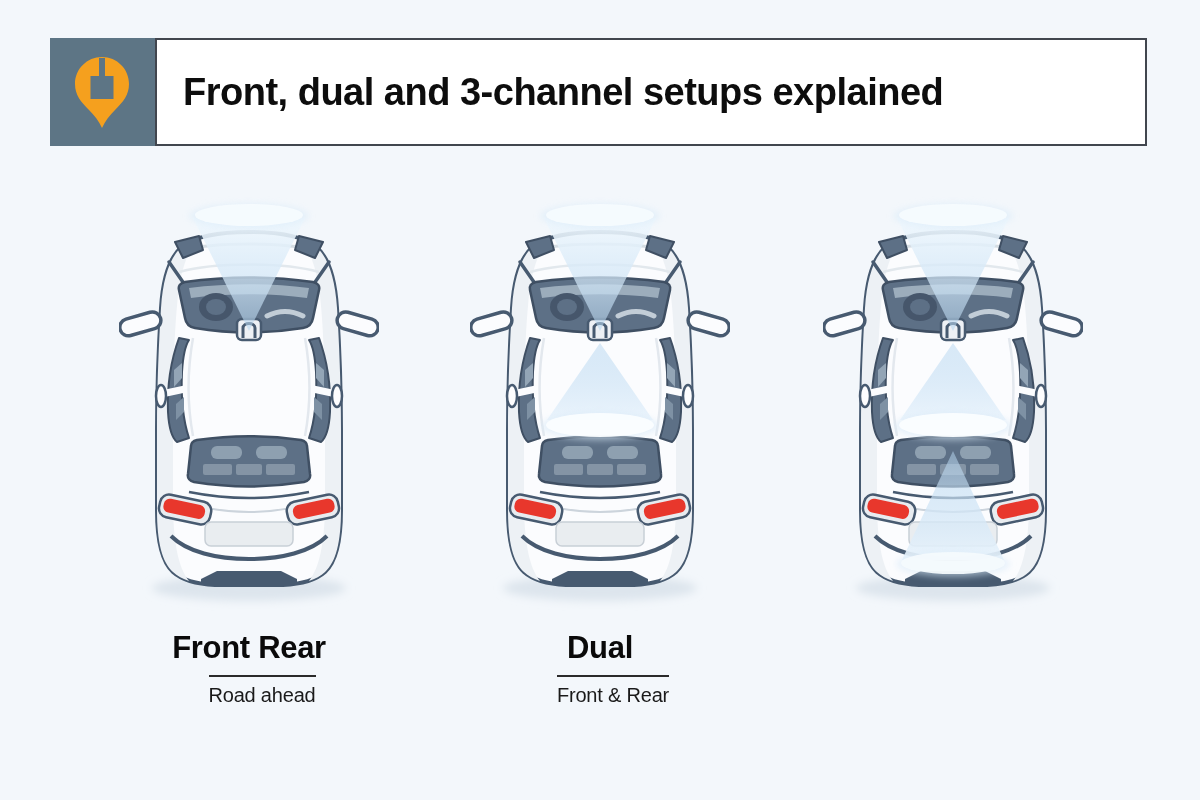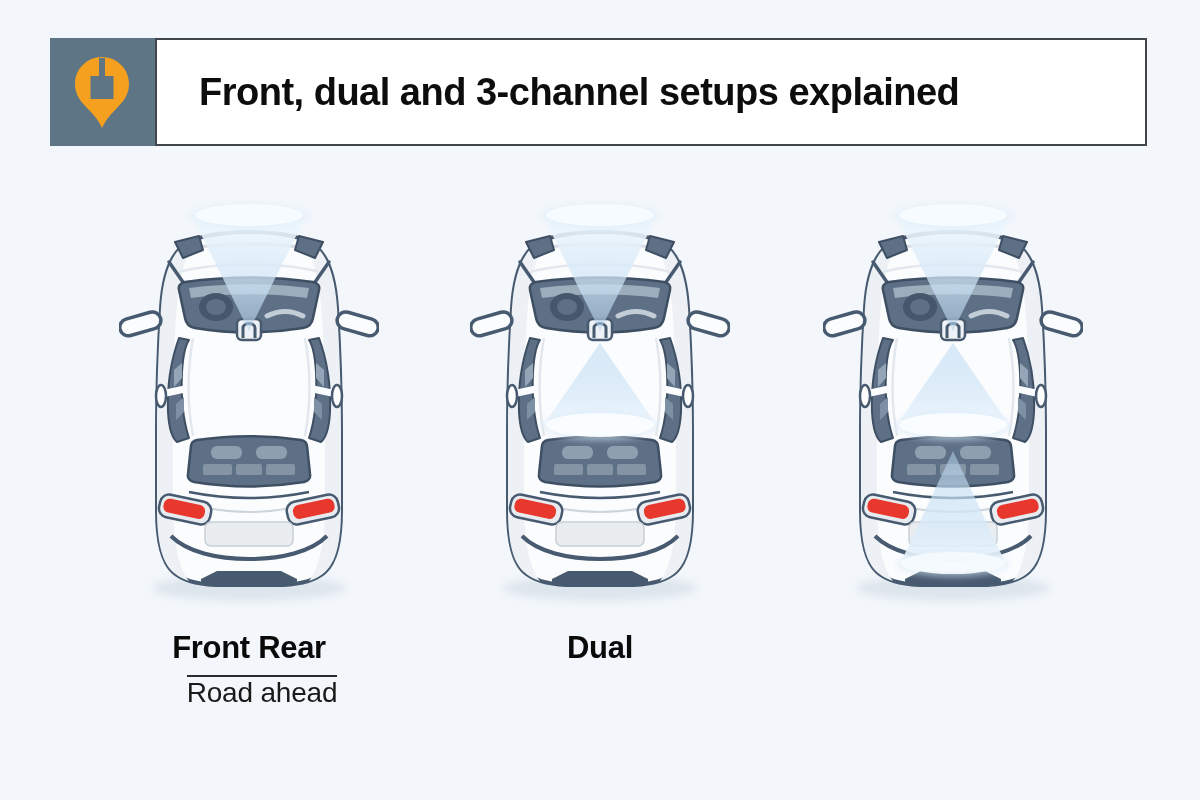--- a/index.html
+++ b/index.html
@@ -12,35 +12,35 @@
   .hdr-icon-box{
     position:absolute;left:50px;top:38px;width:105px;height:108px;
     background:#5d7585;display:flex;align-items:center;justify-content:center;
   }
   .hdr-title-box{
     position:absolute;left:155px;top:38px;width:992px;height:108px;
     background:#ffffff;border:2px solid #41464e;box-sizing:border-box;
     display:flex;align-items:center;
   }
   .hdr-title{
-    padding-left:42px;font-size:38px;font-weight:bold;color:#0d0d0d;
+    padding-left:26px;font-size:38px;font-weight:bold;color:#0d0d0d;
     letter-spacing:-0.5px;white-space:nowrap;
   }
   
   .fig-svg{position:absolute;top:188px;width:260px;height:450px;}
   #fig0{left:119px;} #fig1{left:470px;} #fig2{left:823px;}
   
   .fig-label{
     position:absolute;top:630px;width:360px;text-align:center;color:#111;
   }
   #lab0{left:69px;} #lab1{left:420px;} #lab2{left:773px;}
   .fig-title{font-size:31px;font-weight:bold;color:#0a0a0a;margin:0 0 9px 0;letter-spacing:-0.3px;}
   .fig-sub{
-    display:inline-block;border-top:2px solid #2a2a2a;
-    font-size:28px;color:#1a1a1a;letter-spacing:-0.2px;margin-left:26px;
+    display:inline-block;border-top:2px solid #2a2a2a;padding-top:7px;
+    font-size:20px;color:#1a1a1a;letter-spacing:-0.2px;margin-left:26px;
   }
   .hidden-defs{position:absolute;width:0;height:0;}
 </style>
 </head>
 <body style="background: rgb(243, 247, 251);">
 
 <svg class="hidden-defs" aria-hidden="true">
   <defs>
     <linearGradient id="gradFrontBeam" gradientUnits="userSpaceOnUse" x1="0" y1="30" x2="0" y2="143">
       <stop offset="0" stop-color="#f2f9fe" stop-opacity="0.95"></stop>
@@ -194,15 +194,16 @@
   <use href="#beam-mid-g" class="beam-mid"></use>
   <use href="#beam-rear-g" class="beam-rear"></use>
 </svg>
 
 <div id="lab0" class="fig-label">
   <div class="fig-title">Front Rear</div>
   <span class="fig-sub">Road ahead</span>
 </div>
 <div id="lab1" class="fig-label">
   <div class="fig-title">Dual</div>
+  <span class="fig-sub">Front &amp; Rear</span>
 </div>
 <div id="lab2" class="fig-label">
 </div>
 
 </body></html>

